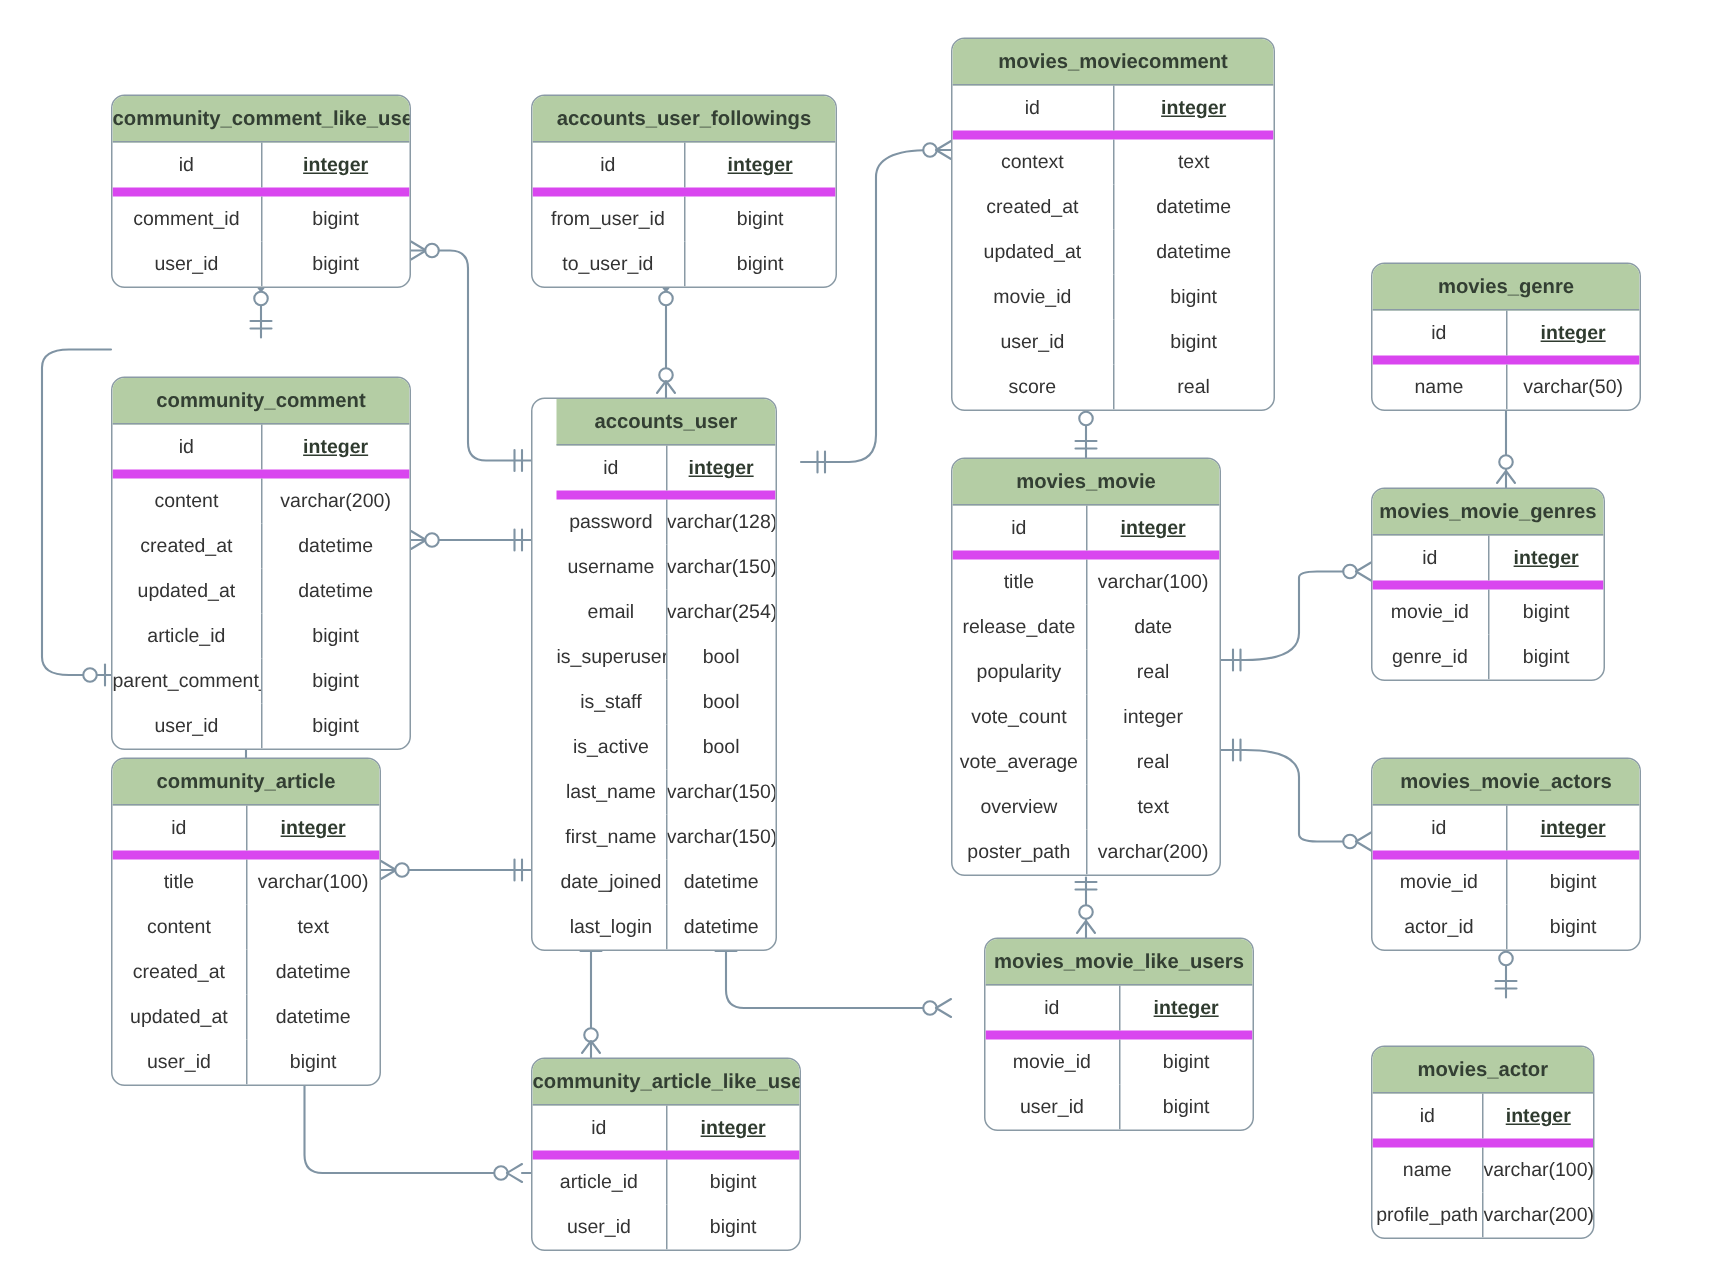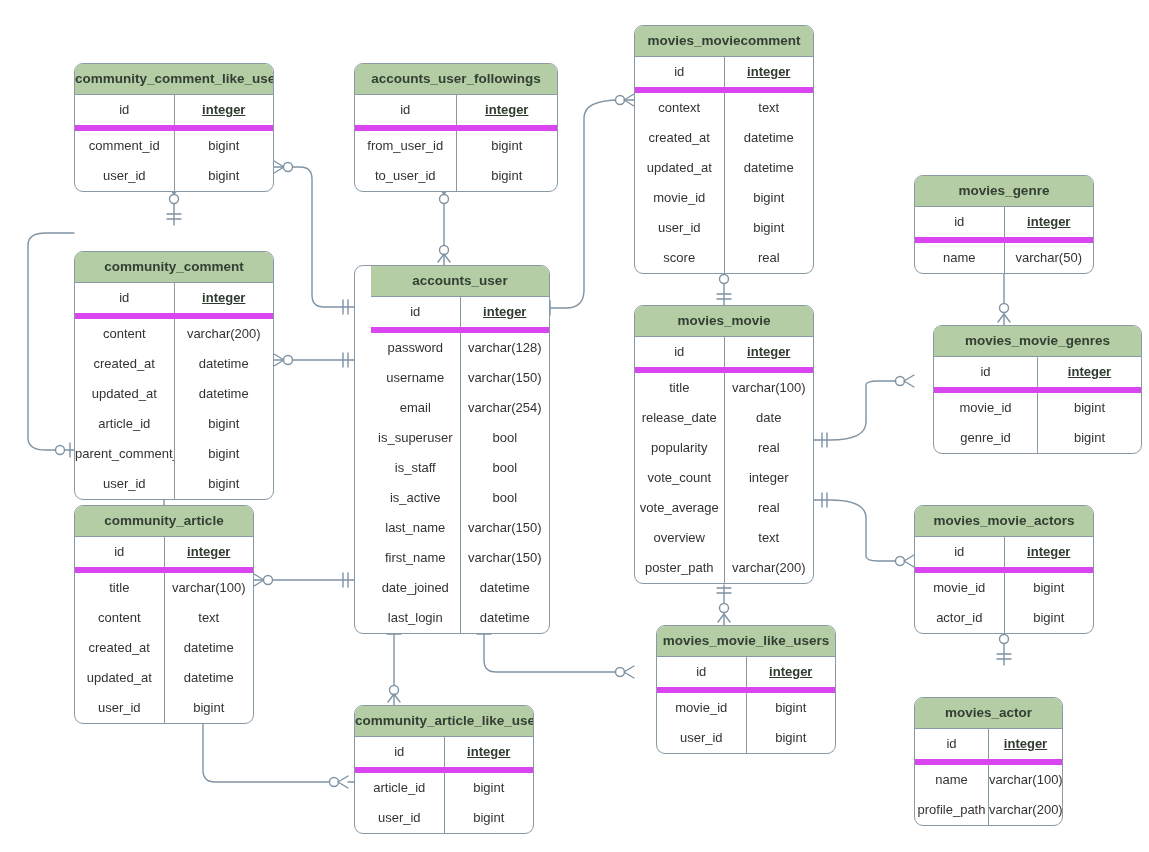--- a/index.html
+++ b/index.html
@@ -267,21 +267,21 @@
           <div class="erow">
             <div class="ecol-name">from_user_id</div>
             <div class="ecol-type">bigint</div>
           </div>
           <div class="erow">
             <div class="ecol-name">to_user_id</div>
             <div class="ecol-type">bigint</div>
           </div>
         </div>
       </div>
-      <div class="entity" style="left: 354px; top: 265px; width: 196px; padding-left: 16px;">
+      <div class="entity" style="left: 354px; top: 265px; width: 164px; padding-left: 16px;">
         <div class="entity-title">accounts_user</div>
         <div class="entity-rows">
           <div class="erow pk">
             <div class="ecol-name">id</div>
             <div class="ecol-type">integer</div>
           </div>
           <div class="erow">
             <div class="ecol-name">password</div>
             <div class="ecol-type">varchar(128)</div>
           </div>
@@ -333,21 +333,21 @@
           <div class="erow">
             <div class="ecol-name">article_id</div>
             <div class="ecol-type">bigint</div>
           </div>
           <div class="erow">
             <div class="ecol-name">user_id</div>
             <div class="ecol-type">bigint</div>
           </div>
         </div>
       </div>
-      <div class="entity" style="left: 634px; top: 25px; width: 180px;">
+      <div class="entity" style="left: 634px; top: 25px; width: 216px;">
         <div class="entity-title">movies_moviecomment</div>
         <div class="entity-rows">
           <div class="erow pk">
             <div class="ecol-name">id</div>
             <div class="ecol-type">integer</div>
           </div>
           <div class="erow">
             <div class="ecol-name">context</div>
             <div class="ecol-type">text</div>
           </div>
@@ -433,21 +433,21 @@
           <div class="erow pk">
             <div class="ecol-name">id</div>
             <div class="ecol-type">integer</div>
           </div>
           <div class="erow">
             <div class="ecol-name">name</div>
             <div class="ecol-type">varchar(50)</div>
           </div>
         </div>
       </div>
-      <div class="entity" style="left: 914px; top: 325px; width: 209px; margin-left: 19px;">
+      <div class="entity" style="left: 914px; top: 325px; width: 156px;">
         <div class="entity-title">movies_movie_genres</div>
         <div class="entity-rows">
           <div class="erow pk">
             <div class="ecol-name">id</div>
             <div class="ecol-type">integer</div>
           </div>
           <div class="erow">
             <div class="ecol-name">movie_id</div>
             <div class="ecol-type">bigint</div>
           </div>

